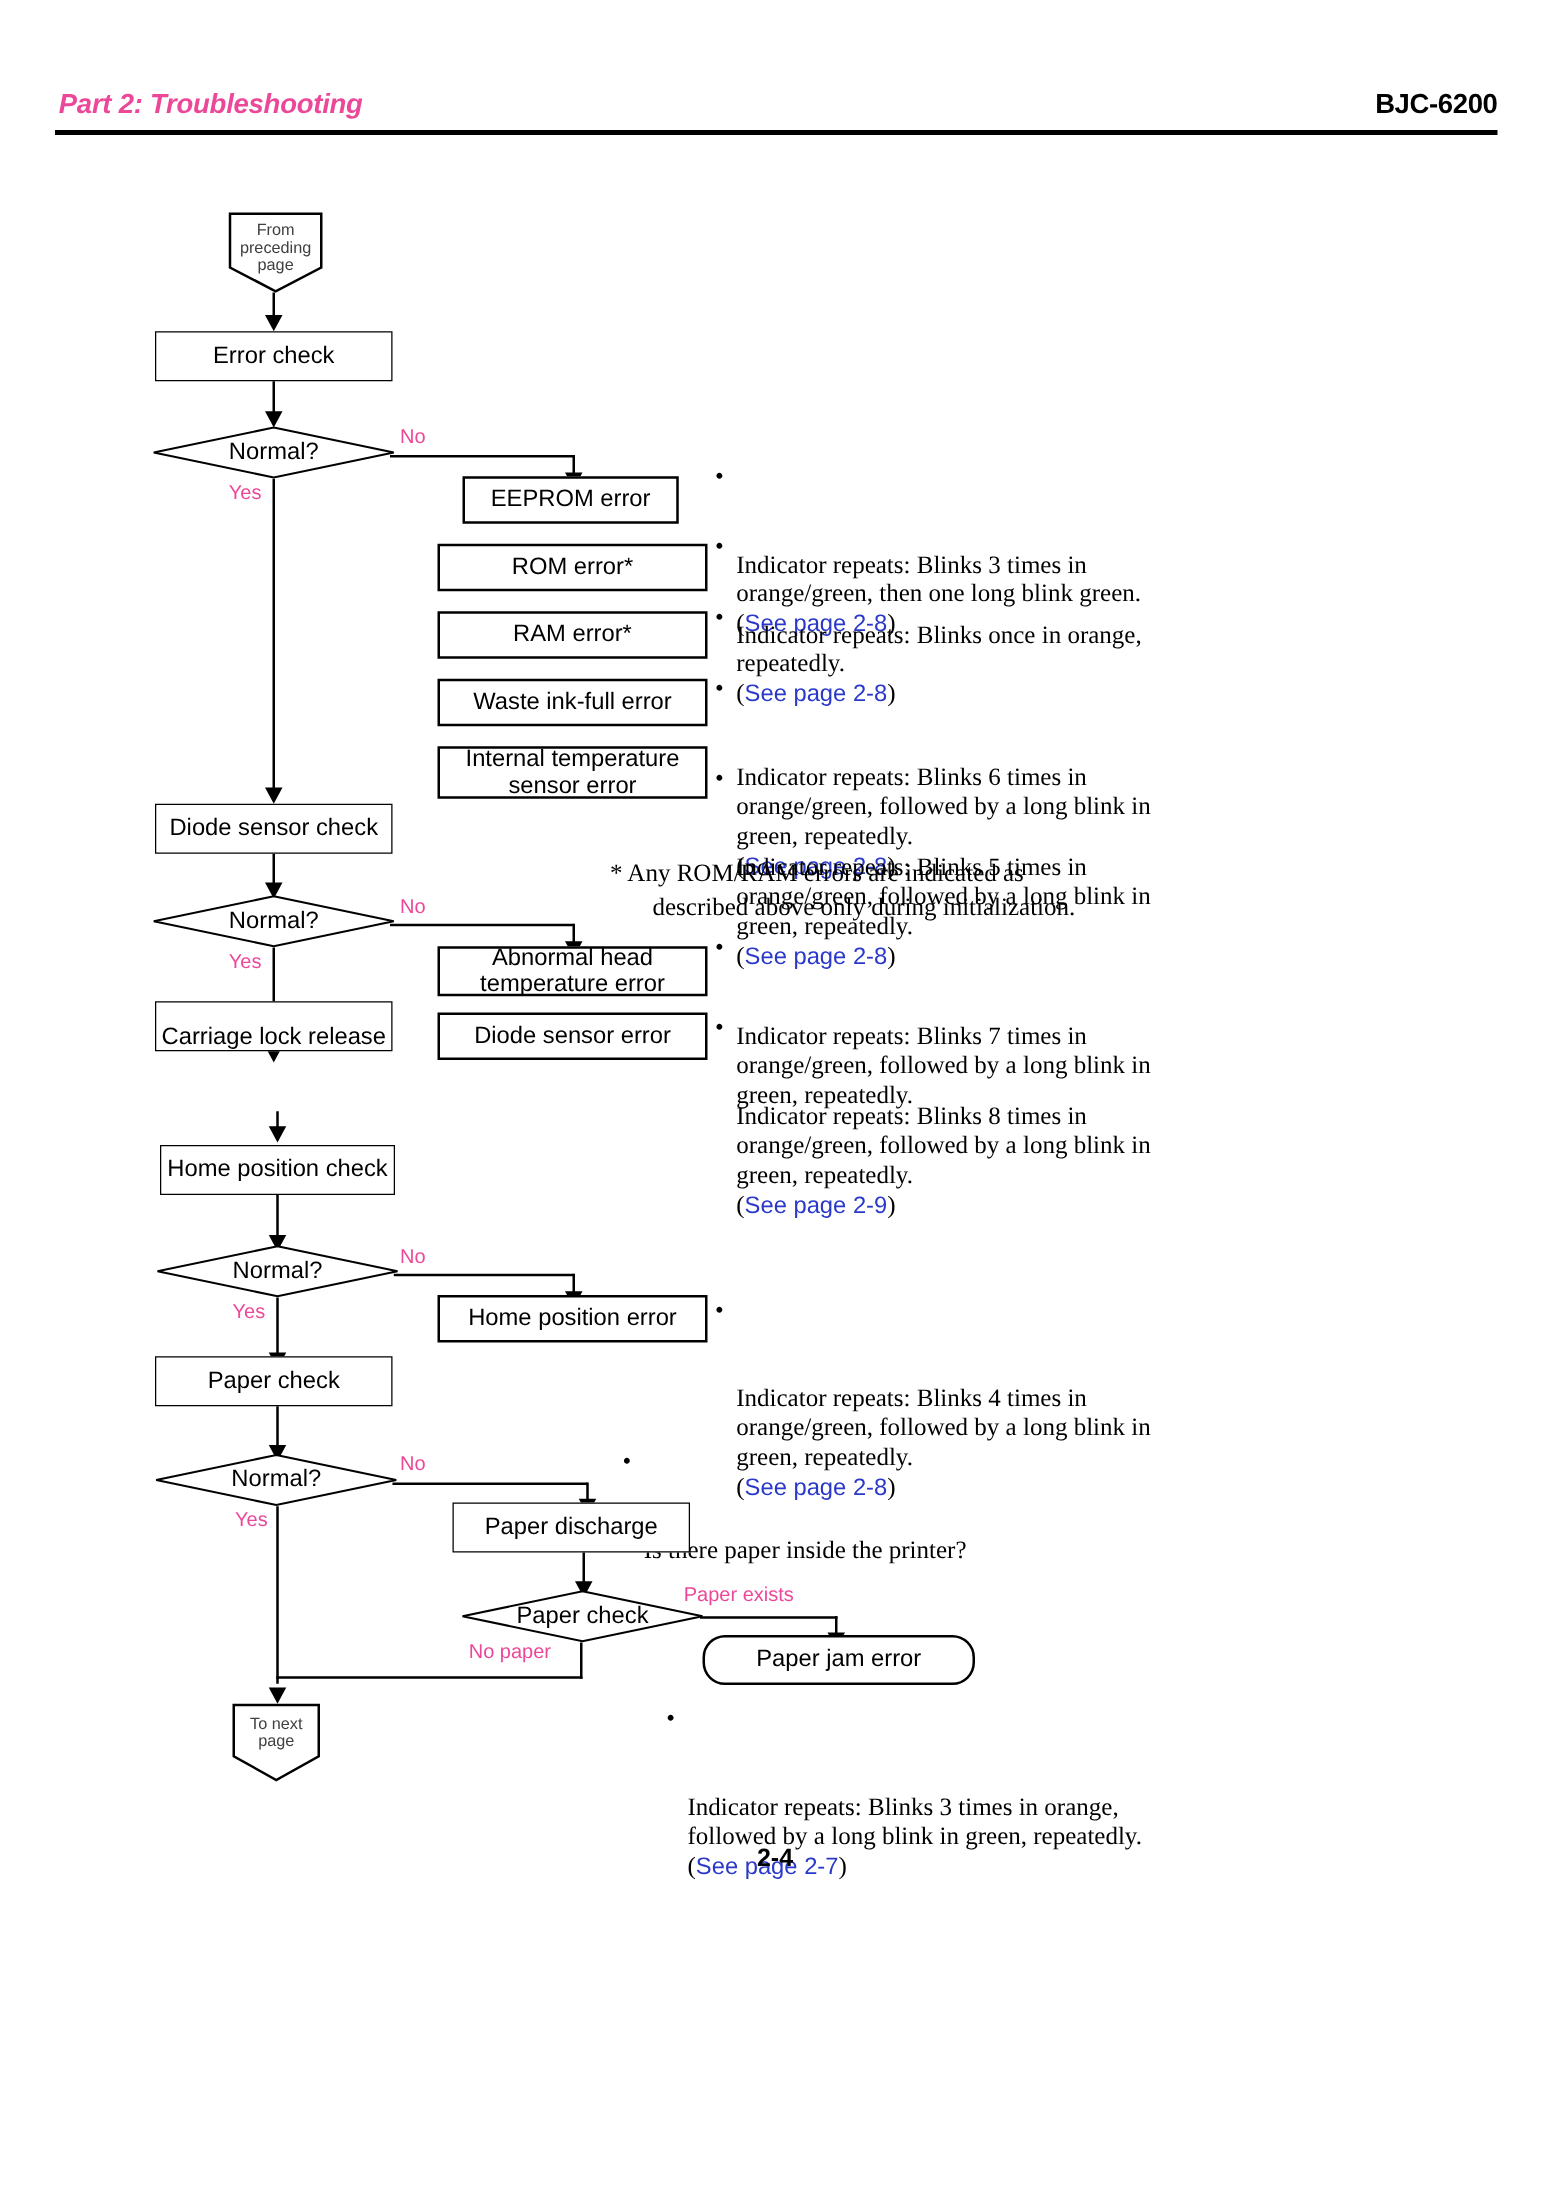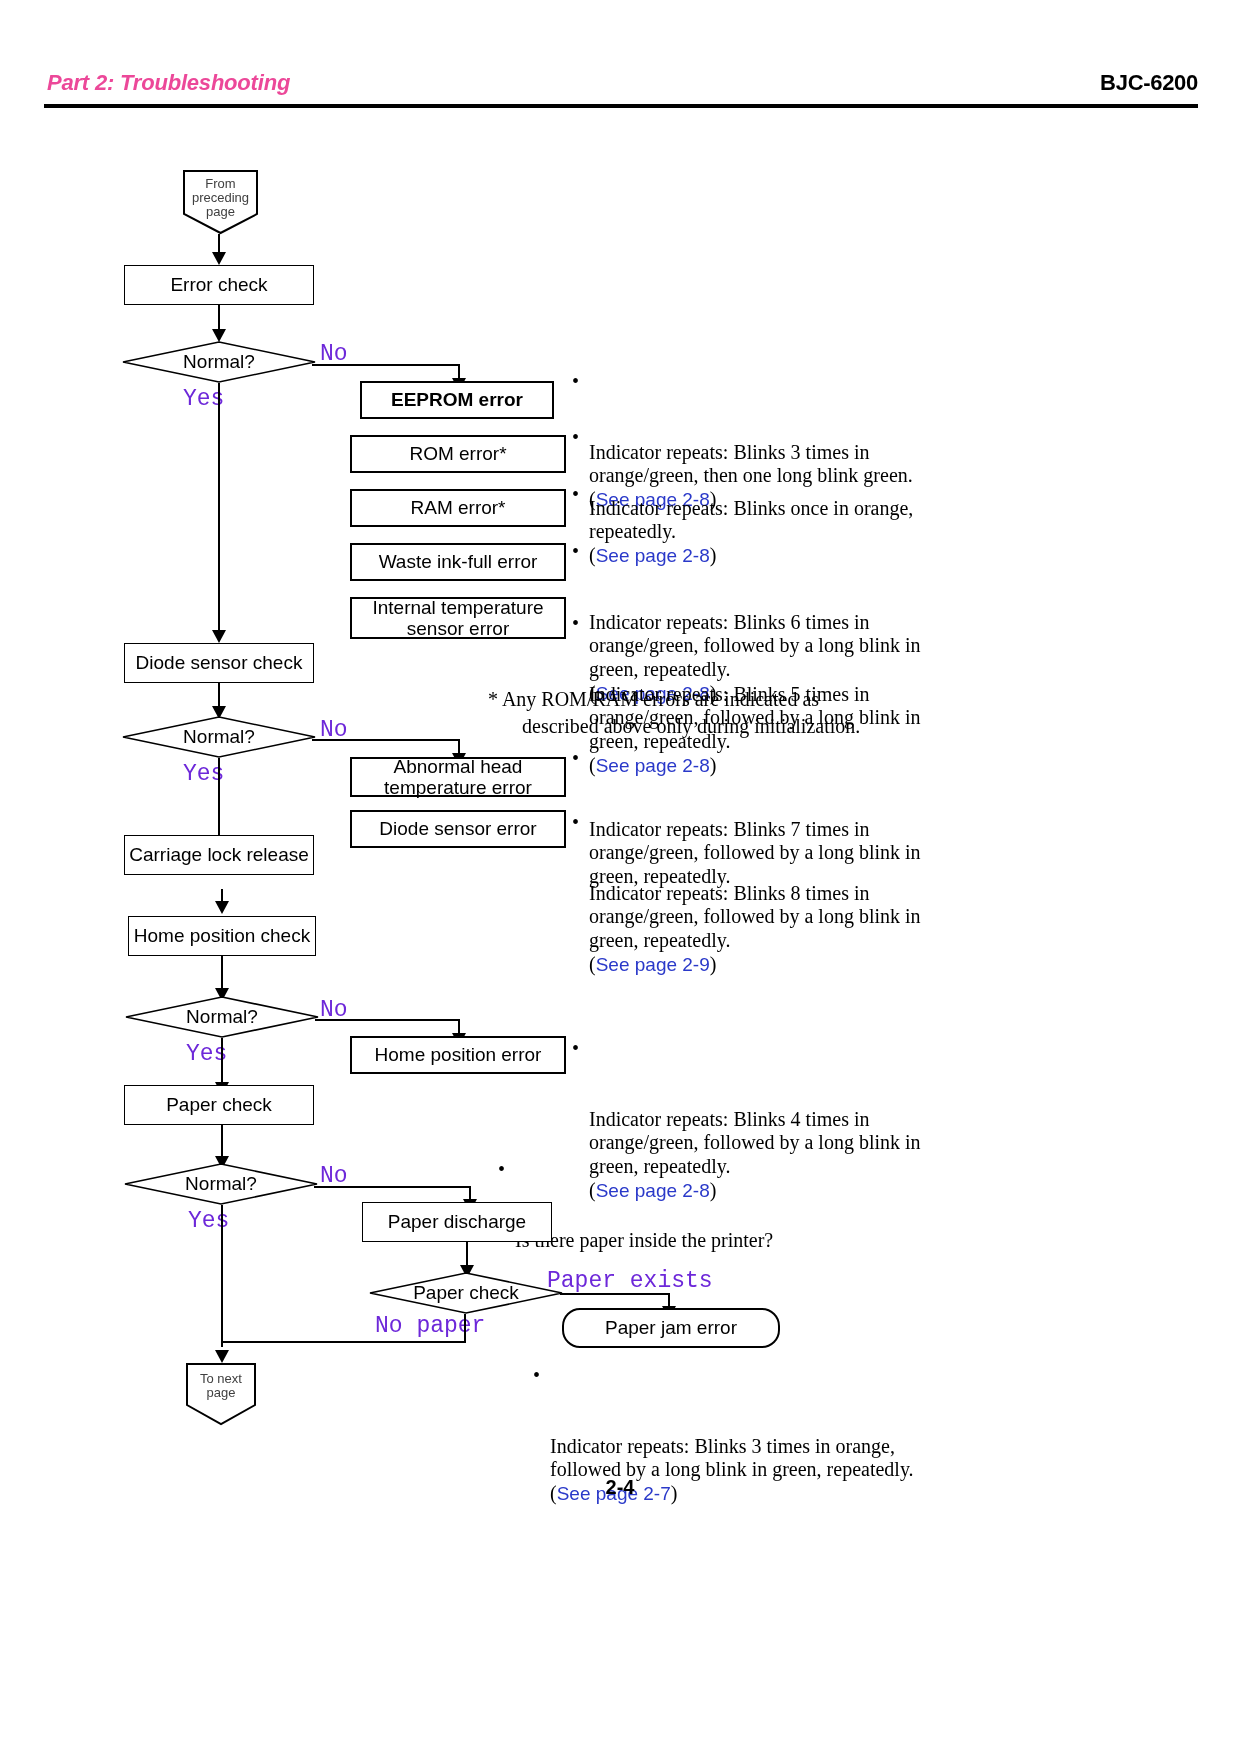--- a/index.html
+++ b/index.html
@@ -116,23 +116,23 @@
   .arrow-d {
     position: absolute;
     width: 0; height: 0;
     border-left: 7px solid transparent;
     border-right: 7px solid transparent;
     border-top: 13px solid #000;
   }
 
   .edge-label {
     position: absolute;
-    font-family: Liberation Mono, monospace;
-    font-size: 23px;
-    color: #6d28d9;
+    font-family: Liberation Sans, sans-serif;
+    font-size: 16px;
+    color: #ec4899;
     white-space: nowrap;
   }
 
   
   .note {
     position: absolute;
     font-family: "Liberation Serif", serif;
     font-size: 20px;
     line-height: 1.18;
     color: #000;
@@ -197,21 +197,21 @@
   <div class="edge-label" style="left:320px; top:341px;">No</div>
   <div class="edge-label" style="left:183px; top:386px;">Yes</div>
 
   <div class="hline" style="left:312px; top:364px; width:147px;"></div>
   <div class="vline" style="left:458px; top:364px; height:17px;"></div>
   <div class="arrow-d" style="left:452px; top:378px;"></div>
 
   <div class="vline" style="left:218px; top:383px; height:250px;"></div>
   <div class="arrow-d" style="left:212px; top:630px;"></div>
 
-  <div class="proc thick" style="left:360px; top:381px; width:194px; height:38px;font-weight:bold;">
+  <div class="proc thick" style="left:370px; top:381px; width:173px; height:38px;">
     <span>EEPROM error</span>
   </div>
   <div class="proc thick" style="left:350px; top:435px; width:216px; height:38px;">
     <span>ROM error*</span>
   </div>
   <div class="proc thick" style="left:350px; top:489px; width:216px; height:38px;">
     <span>RAM error*</span>
   </div>
   <div class="proc thick" style="left:350px; top:543px; width:216px; height:38px;">
     <span style="white-space:pre-line;">Waste ink-full error</span>
@@ -308,21 +308,21 @@
   <div class="note" style="left:572px; top:811px; width:370px;">
     <span class="bullet">•</span>
     <span class="body">
       <span>Indicator repeats: Blinks 8 times in
 orange/green, followed by a long blink in
 green, repeatedly.</span>
       <span class="paren">(</span><span class="seeref">See page 2-9</span><span class="paren">)</span>
     </span>
   </div>
 
-  <div class="proc thin" style="left:124px; top:835px; width:190px; height:40px;">
+  <div class="proc thin" style="left:124px; top:801px; width:190px; height:40px;align-items:flex-end;">
     <span>Carriage lock release</span>
   </div>
   <div class="vline" style="left:221px; top:889px; height:14px;"></div>
   <div class="arrow-d" style="left:215px; top:901px;"></div>
 
   <div class="proc thin" style="left:128px; top:916px; width:188px; height:40px;">
     <span>Home position check</span>
   </div>
   <div class="vline" style="left:221px; top:956px; height:37px;"></div>
   <div class="arrow-d" style="left:215px; top:988px;"></div>

